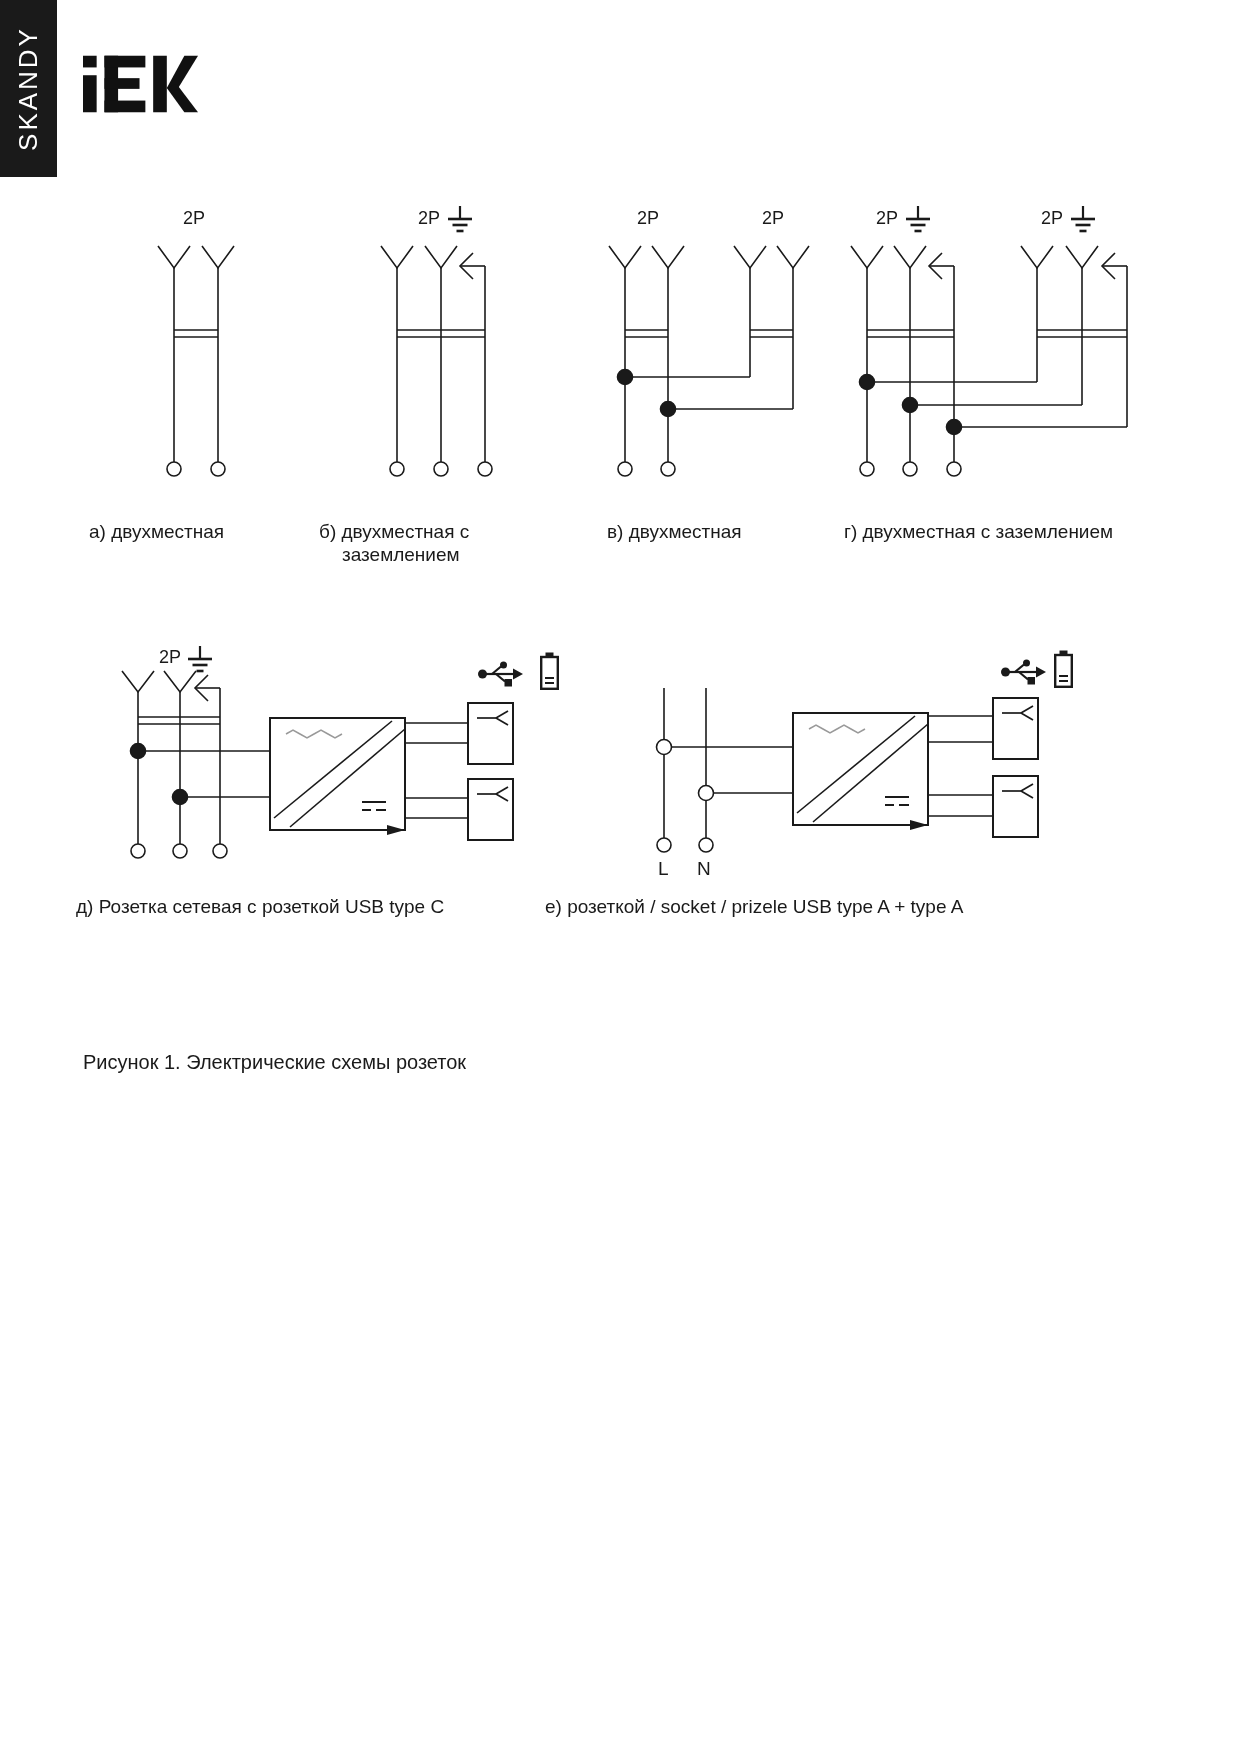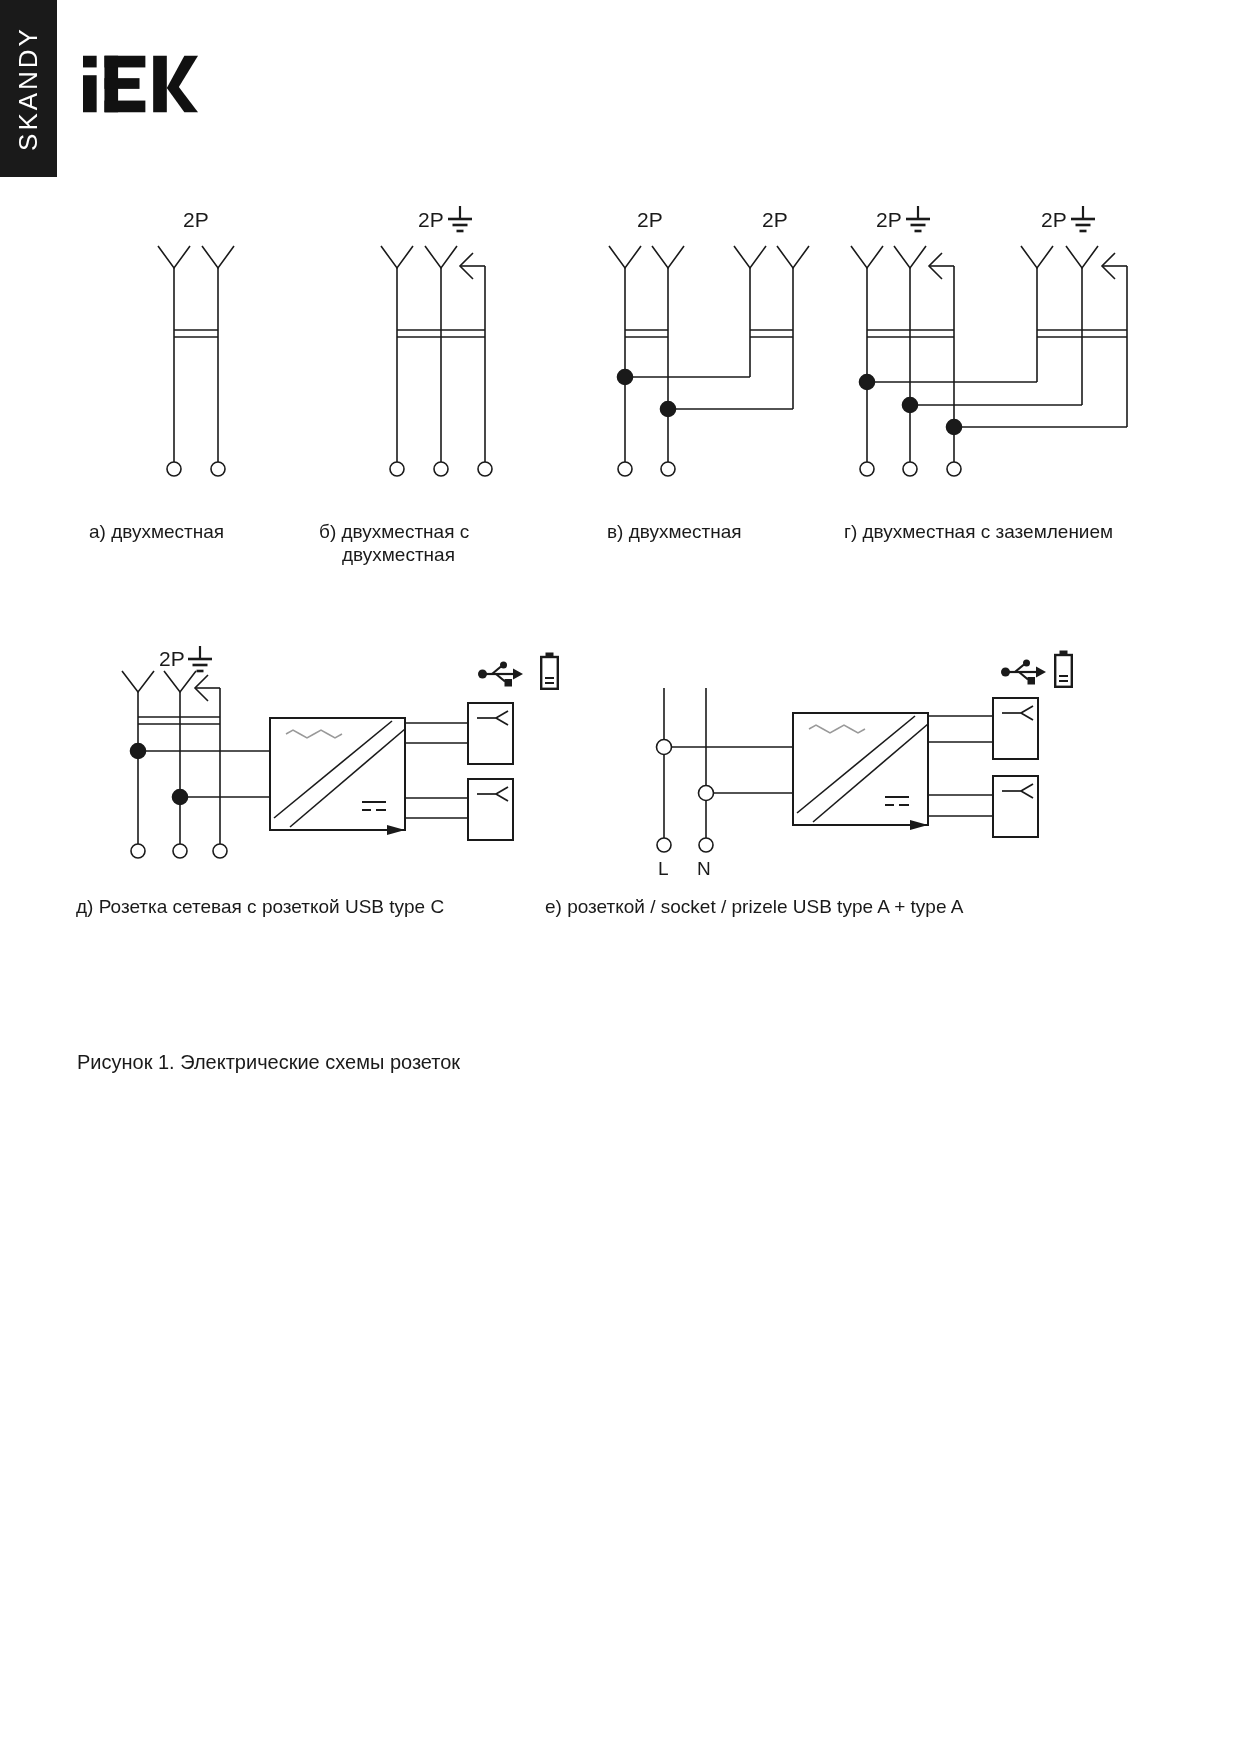--- a/index.html
+++ b/index.html
@@ -1,21 +1,21 @@
 <!DOCTYPE html>
 <html><head>
 <meta charset="utf-8">
 <style>
   html,body{margin:0;padding:0;background:#ffffff;}
   body{width:1239px;height:1746px;position:relative;font-family:"Liberation Sans",sans-serif;color:#1a1a1a;overflow:hidden;}
   .abs{position:absolute;white-space:nowrap;}
   #lineart{position:absolute;left:0;top:0;}
   .banner{position:absolute;left:0;top:0;width:57px;height:177px;background:#1a1a1a;display:flex;align-items:center;justify-content:center;}
   .banner span{display:block;transform:rotate(-90deg);color:#ffffff;font-size:26px;letter-spacing:3px;white-space:nowrap;}
-  .lbl2p{font-size:21px;}
+  .lbl2p{font-size:18px;}
   .cap{font-size:19px;}
   .term{font-size:19px;}
   .figcap{font-size:20px;}
   .logo{position:absolute;left:83px;top:55px;}
 </style>
 </head>
 <body>
 
 <svg id="lineart" width="1239" height="1746" viewBox="0 0 1239 1746">
   <defs>
@@ -214,22 +214,22 @@
 <div class="abs lbl2p" style="left:183px;top:208px;">2P</div>
 <div class="abs lbl2p" style="left:418px;top:208px;">2P</div>
 <div class="abs lbl2p" style="left:637px;top:208px;">2P</div>
 <div class="abs lbl2p" style="left:762px;top:208px;">2P</div>
 <div class="abs lbl2p" style="left:876px;top:208px;">2P</div>
 <div class="abs lbl2p" style="left:1041px;top:208px;">2P</div>
 <div class="abs lbl2p" style="left:159px;top:647px;">2P</div>
 
 <div class="abs cap" style="left:89px;top:521px;">а) двухместная</div>
 <div class="abs cap" style="left:319px;top:521px;">б) двухместная с</div>
-<div class="abs cap" style="left:342px;top:544px;">двухместная</div>
+<div class="abs cap" style="left:342px;top:544px;">заземлением</div>
 <div class="abs cap" style="left:607px;top:521px;">в) двухместная</div>
 <div class="abs cap" style="left:844px;top:521px;">г) двухместная с заземлением</div>
 <div class="abs cap" style="left:76px;top:896px;">д) Розетка сетевая с розеткой USB type C</div>
 <div class="abs cap" style="left:545px;top:896px;">е) розеткой / socket / prizele USB type A + type A</div>
 
 <div class="abs term" style="left:658px;top:858px;">L</div>
 <div class="abs term" style="left:697px;top:858px;">N</div>
 
-<div class="abs figcap" style="left:77px;top:1051px;text-align:right;">Рисунок 1. Электрические схемы розеток</div>
+<div class="abs figcap" style="left:83px;top:1051px;text-align:right;">Рисунок 1. Электрические схемы розеток</div>
 
 </body></html>

